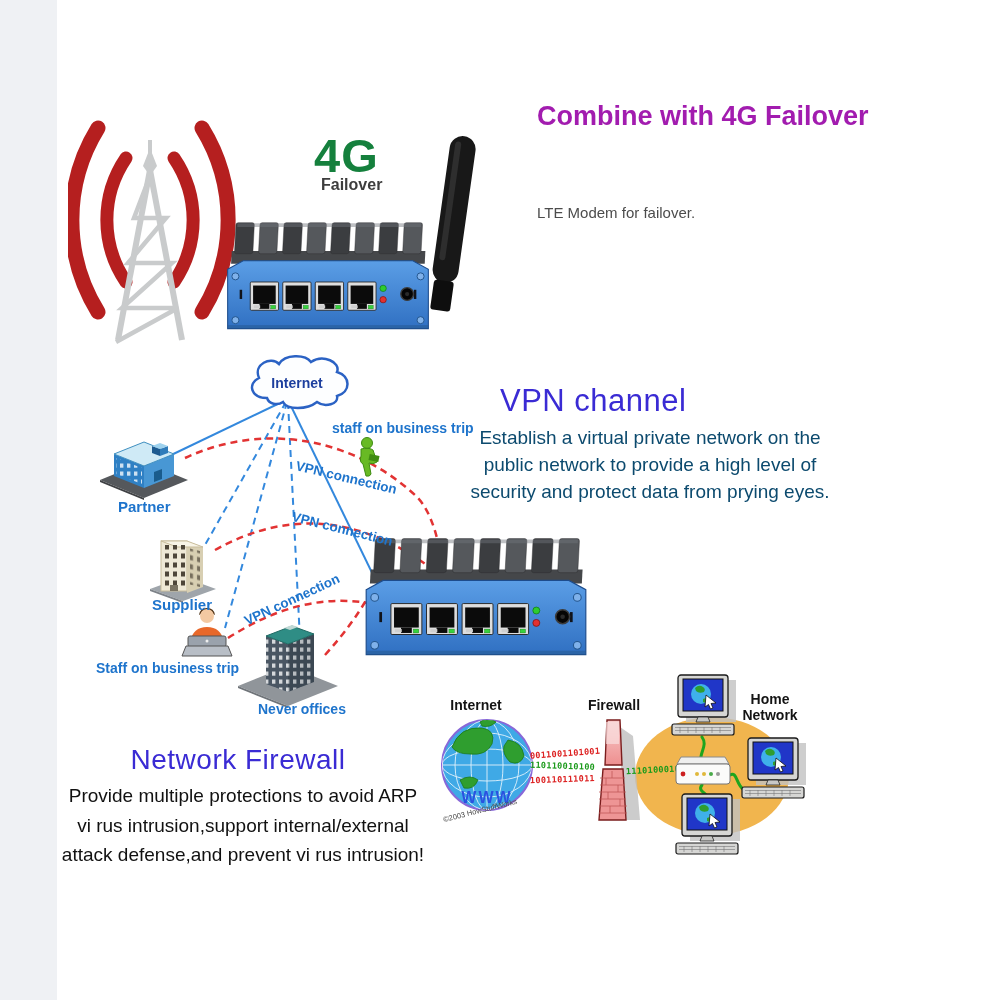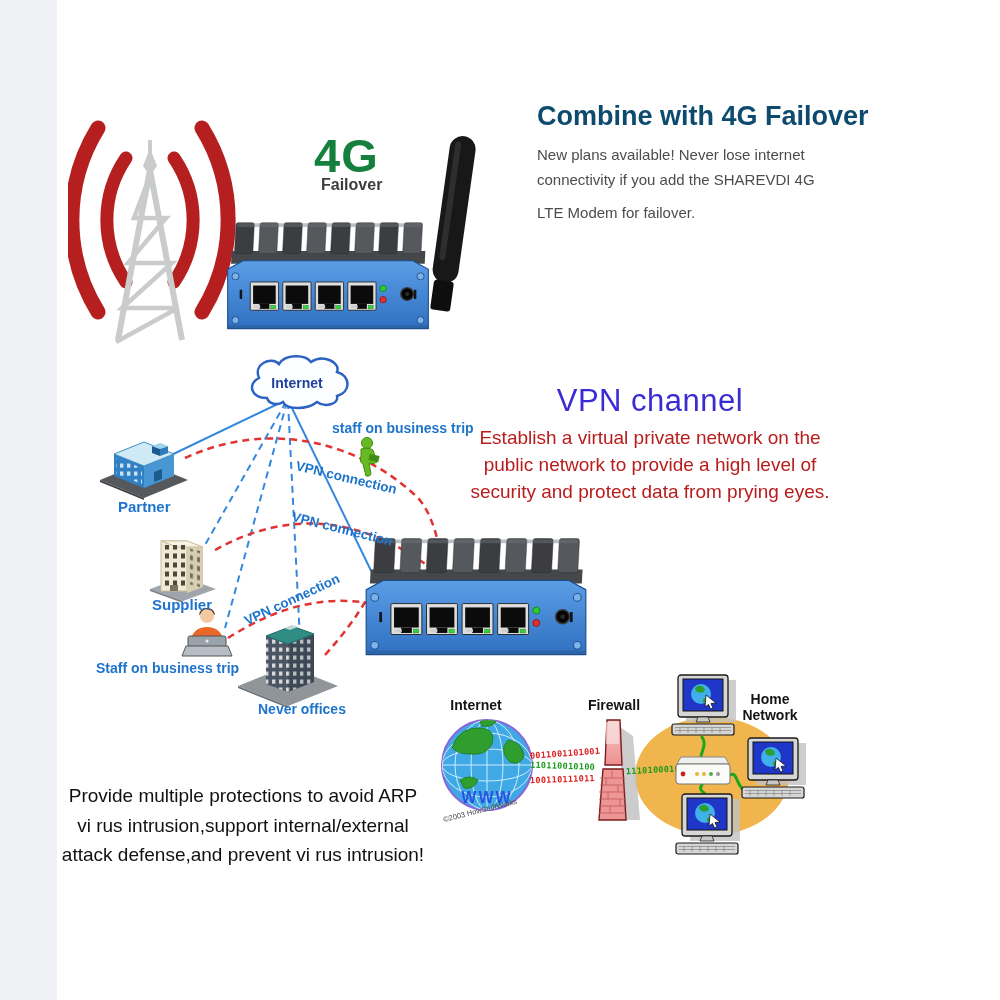--- a/index.html
+++ b/index.html
@@ -3,25 +3,25 @@
 <meta charset="utf-8">
 <style>
   html,body{margin:0;padding:0;background:#fff;}
   #canvas{position:relative;width:1000px;height:1000px;background:#ffffff;overflow:hidden;
           font-family:"Liberation Sans",sans-serif;}
   .abs{position:absolute;}
   #left-strip{left:0;top:0;width:57px;height:1000px;background:#eff1f4;}
   
   #badge-4g{left:314px;top:128px;font-size:47px;font-weight:600;color:#15803d;letter-spacing:1px;}
   #badge-failover{left:321px;top:176px;font-size:16px;font-weight:600;color:#3d3d3d;}
-  #failover-heading{left:537px;top:101px;font-size:27px;font-weight:700;color:#0c4a6e;white-space:nowrap;}
+  #failover-heading{left:537px;top:101px;font-size:27px;font-weight:700;color:#a21caf;white-space:nowrap;}
   .fo-body{left:537px;font-size:15px;color:#4c4c4c;white-space:nowrap;}
   
-  #vpn-heading{left:500px;top:383px;width:300px;text-align:center;font-size:31px;color:#3a2bd4;letter-spacing:.5px;}
-  #vpn-body{left:450px;top:424px;width:400px;text-align:center;font-size:19px;color:#b91c1c;line-height:27px;}
+  #vpn-heading{left:500px;top:383px;width:300px;font-size:31px;color:#3a2bd4;letter-spacing:.5px;}
+  #vpn-body{left:450px;top:424px;width:400px;text-align:center;font-size:19px;color:#0c4a6e;line-height:27px;}
   .site-label{color:#1e74cc;font-size:14px;font-weight:600;white-space:nowrap;}
   .vpn-conn{color:#1e74cc;font-size:13.5px;font-weight:600;white-space:nowrap;transform-origin:left center;}
   
   #fw-heading{left:88px;top:744px;width:300px;text-align:center;font-size:28px;color:#3a2bd4;letter-spacing:.5px;}
   #fw-body{left:57px;top:781px;width:372px;text-align:center;font-size:19px;color:#111;line-height:29.5px;}
   svg text{font-family:"Liberation Sans",sans-serif;}
   .stream{font-family:"DejaVu Sans Mono",monospace;font-size:8.5px;font-weight:700;letter-spacing:.3px;}
   .diag-label{font-size:14px;font-weight:700;fill:#141414;}
 </style>
 </head>
@@ -150,22 +150,20 @@
 
   <svg class="abs" style="left:404px;top:133px" width="72" height="182" viewBox="0 0 72 182">
     <g transform="rotate(8 40 170)">
       <rect x="24" y="2" width="26" height="148" rx="13" fill="#181818"></rect>
       <rect x="27" y="148" width="20" height="30" rx="3" fill="#0e0e0e"></rect>
       <rect x="29" y="8" width="6" height="120" rx="3" fill="#2e2e2e"></rect>
     </g>
   </svg>
 
   <div class="abs" id="failover-heading">Combine with 4G Failover</div>
-  <div class="abs fo-body" style="top:146px">New plans available! Never lose internet</div>
-  <div class="abs fo-body" style="top:171px">connectivity if you add the SHAREVDI 4G</div>
   <div class="abs fo-body" style="top:204px">LTE Modem for failover.</div>
 
   <svg class="abs" style="left:57px;top:345px" width="700" height="390" viewBox="0 0 700 390">
     <g stroke="#3388dd" stroke-width="2" fill="none">
       <line x1="227" y1="56" x2="108" y2="113"></line>
       <line x1="229" y1="57" x2="148" y2="200" stroke-dasharray="7 5"></line>
       <line x1="230" y1="57" x2="168" y2="283" stroke-dasharray="7 5"></line>
       <line x1="231" y1="57" x2="243" y2="295" stroke-dasharray="7 5"></line>
       <line x1="232" y1="57" x2="338" y2="275"></line>
     </g>
@@ -247,20 +245,21 @@
   <div class="abs vpn-conn" style="left:292px;top:509px;transform:rotate(14deg)">VPN connection</div>
   <div class="abs vpn-conn" style="left:245px;top:614px;transform:rotate(-25deg)">VPN connection</div>
 
   <div class="abs" id="vpn-heading">VPN channel</div>
   <div class="abs" id="vpn-body">
     <div>Establish a virtual private network on the</div>
     <div>public network to provide a high level of</div>
     <div>security and protect data from prying eyes.</div>
   </div>
 
+  <div class="abs" id="fw-heading">Network Firewall</div>
   <div class="abs" id="fw-body">
     <div>Provide multiple protections to avoid ARP</div>
     <div>vi rus intrusion,support internal/external</div>
     <div>attack defense,and prevent vi rus intrusion!</div>
   </div>
 
   <svg class="abs" style="left:430px;top:662px" width="392" height="212" viewBox="0 0 392 212">
 
     <ellipse cx="282" cy="114" rx="77" ry="59" fill="#f1b54e"></ellipse>
 

